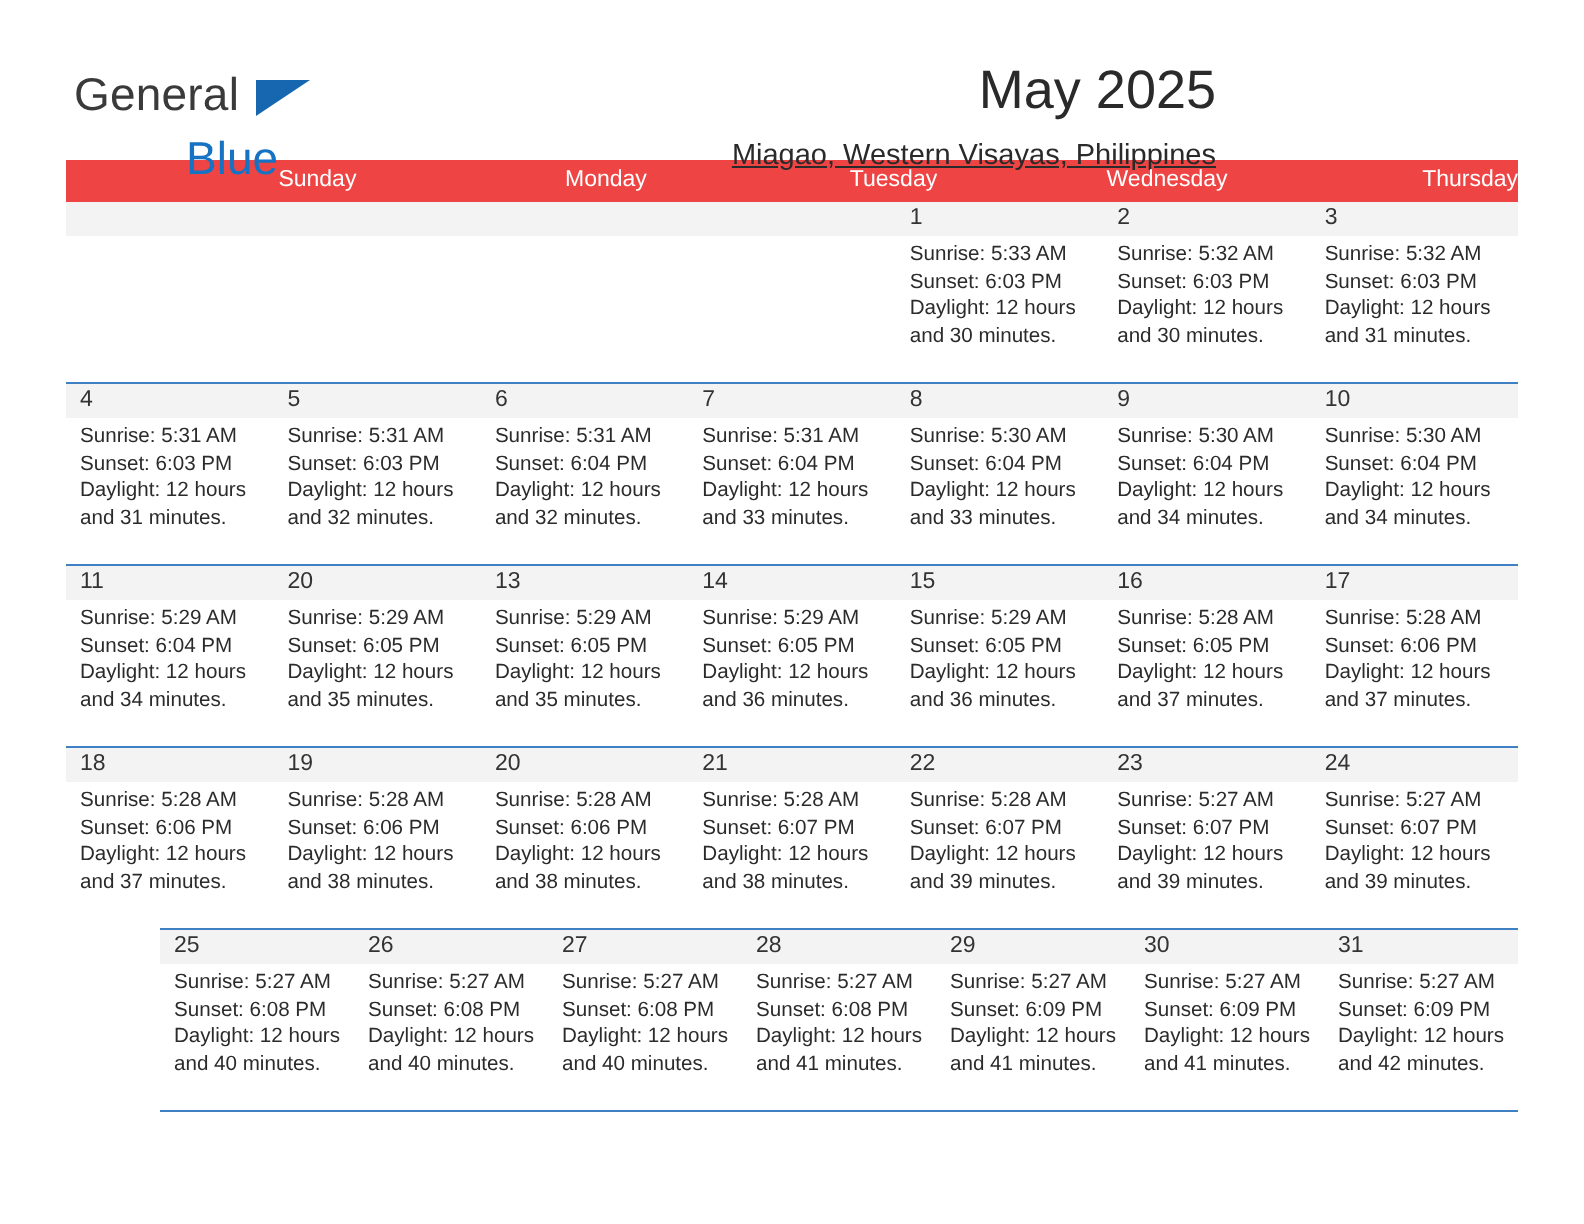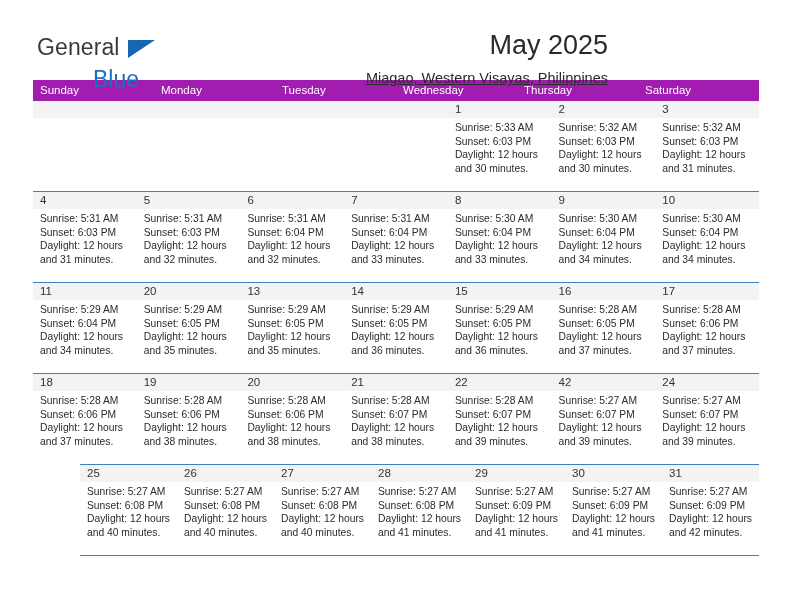--- a/index.html
+++ b/index.html
@@ -56,22 +56,23 @@
     color: #2a2a2a;
     margin-top: 9px;
     font-weight: 400;
     text-decoration: underline;
   }
 
   
   .calendar { width: 726px; margin-top: 6px; }
   .weekhead {
     display: flex;
-    background: #a21caf;
+    background: #ef4444;
     height: 21px;
+    text-align: right;
   }
   .weekhead .wh-cell {
     flex: 1 1 0;
     color: #ffffff;
     font-size: 11.5px;
     line-height: 21px;
     padding-left: 7px;
     white-space: nowrap;
   }
 
@@ -123,21 +124,20 @@
     </div>
   </div>
 
   <div class="calendar">
     <div class="weekhead" id="weekhead">
         <div class="wh-cell">Sunday</div>
         <div class="wh-cell">Monday</div>
         <div class="wh-cell">Tuesday</div>
         <div class="wh-cell">Wednesday</div>
         <div class="wh-cell">Thursday</div>
-        <div class="wh-cell">Saturday</div>
       </div>
     <div id="weeks-container">
         <div class="week first">
           <div class="day empty">
             <span class="datenum"></span>
           </div>
           <div class="day empty">
             <span class="datenum"></span>
           </div>
           <div class="day empty">
@@ -344,21 +344,21 @@
           <div class="day">
             <span class="datenum">22</span>
             <div class="info">
               <div>Sunrise: 5:28 AM</div>
               <div>Sunset: 6:07 PM</div>
               <div>Daylight: 12 hours</div>
               <div>and 39 minutes.</div>
             </div>
           </div>
           <div class="day">
-            <span class="datenum">42</span>
+            <span class="datenum">23</span>
             <div class="info">
               <div>Sunrise: 5:27 AM</div>
               <div>Sunset: 6:07 PM</div>
               <div>Daylight: 12 hours</div>
               <div>and 39 minutes.</div>
             </div>
           </div>
           <div class="day">
             <span class="datenum">24</span>
             <div class="info">

